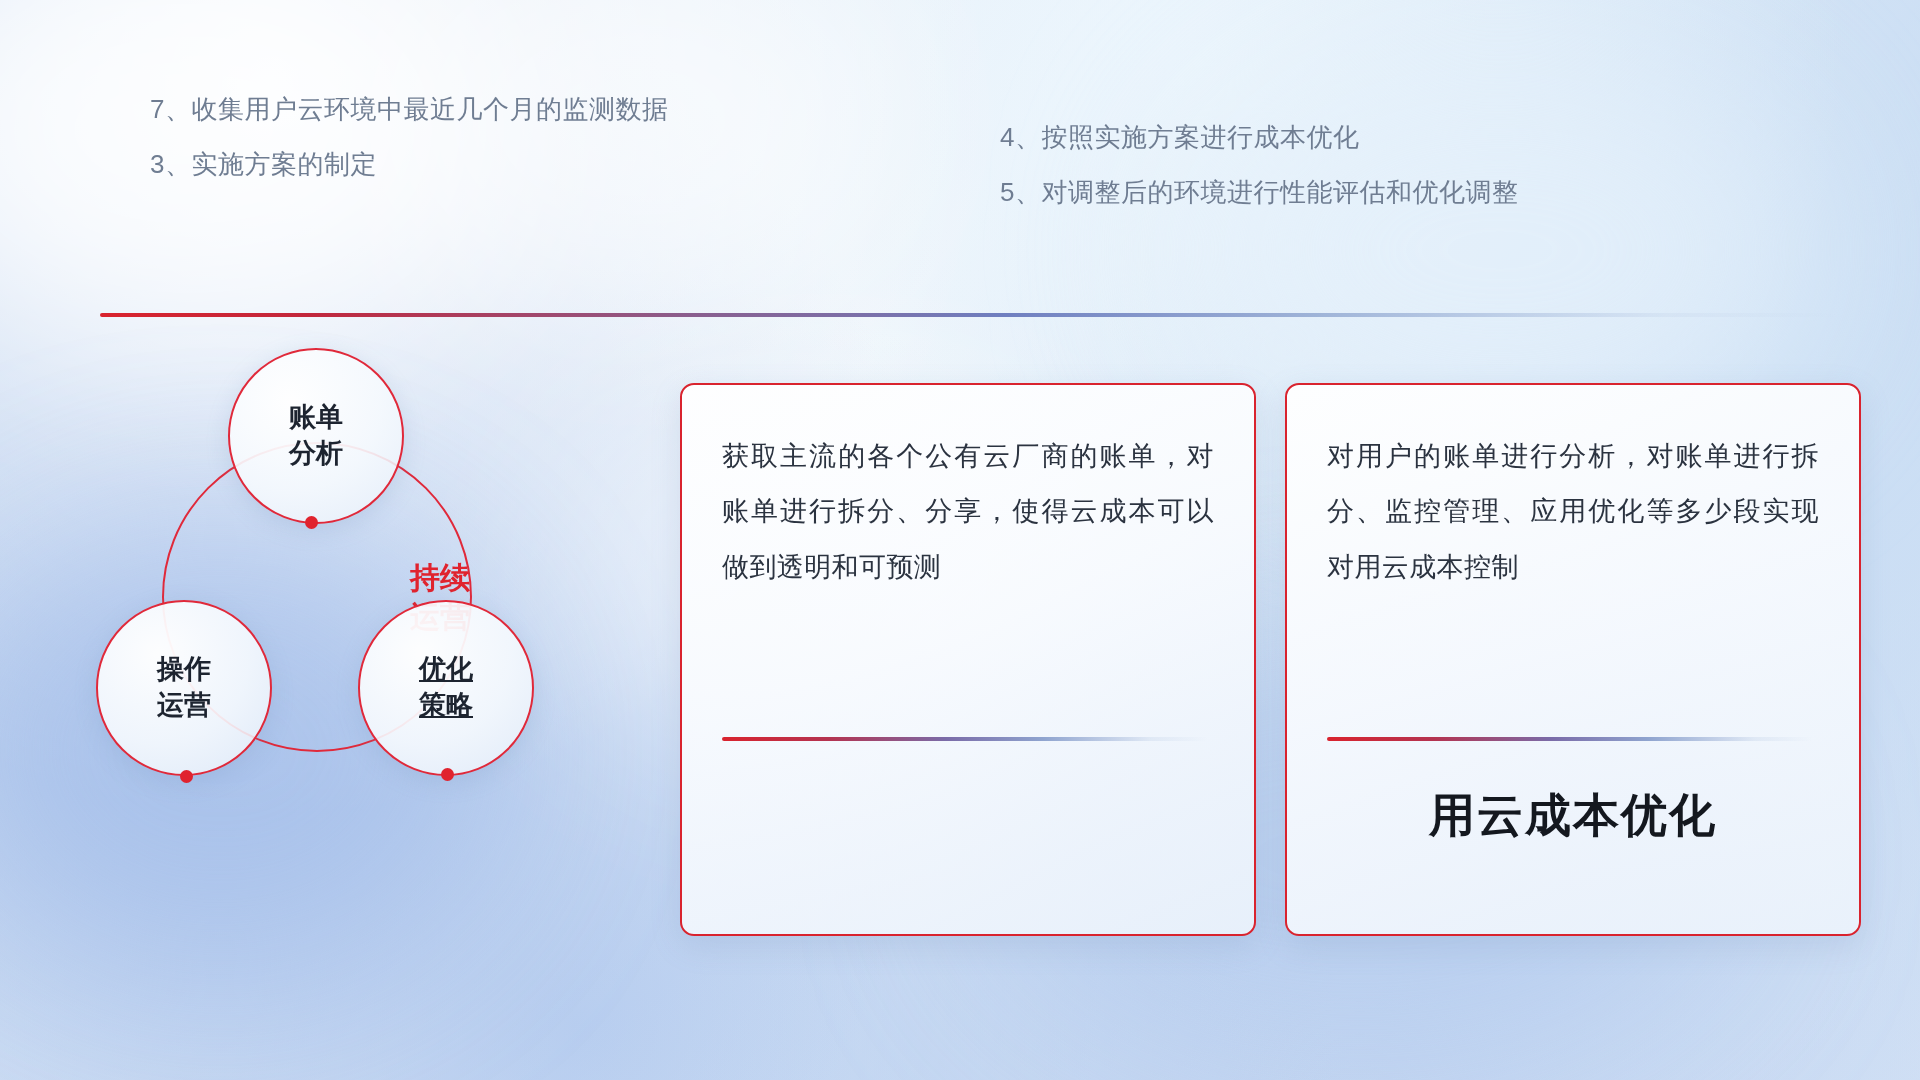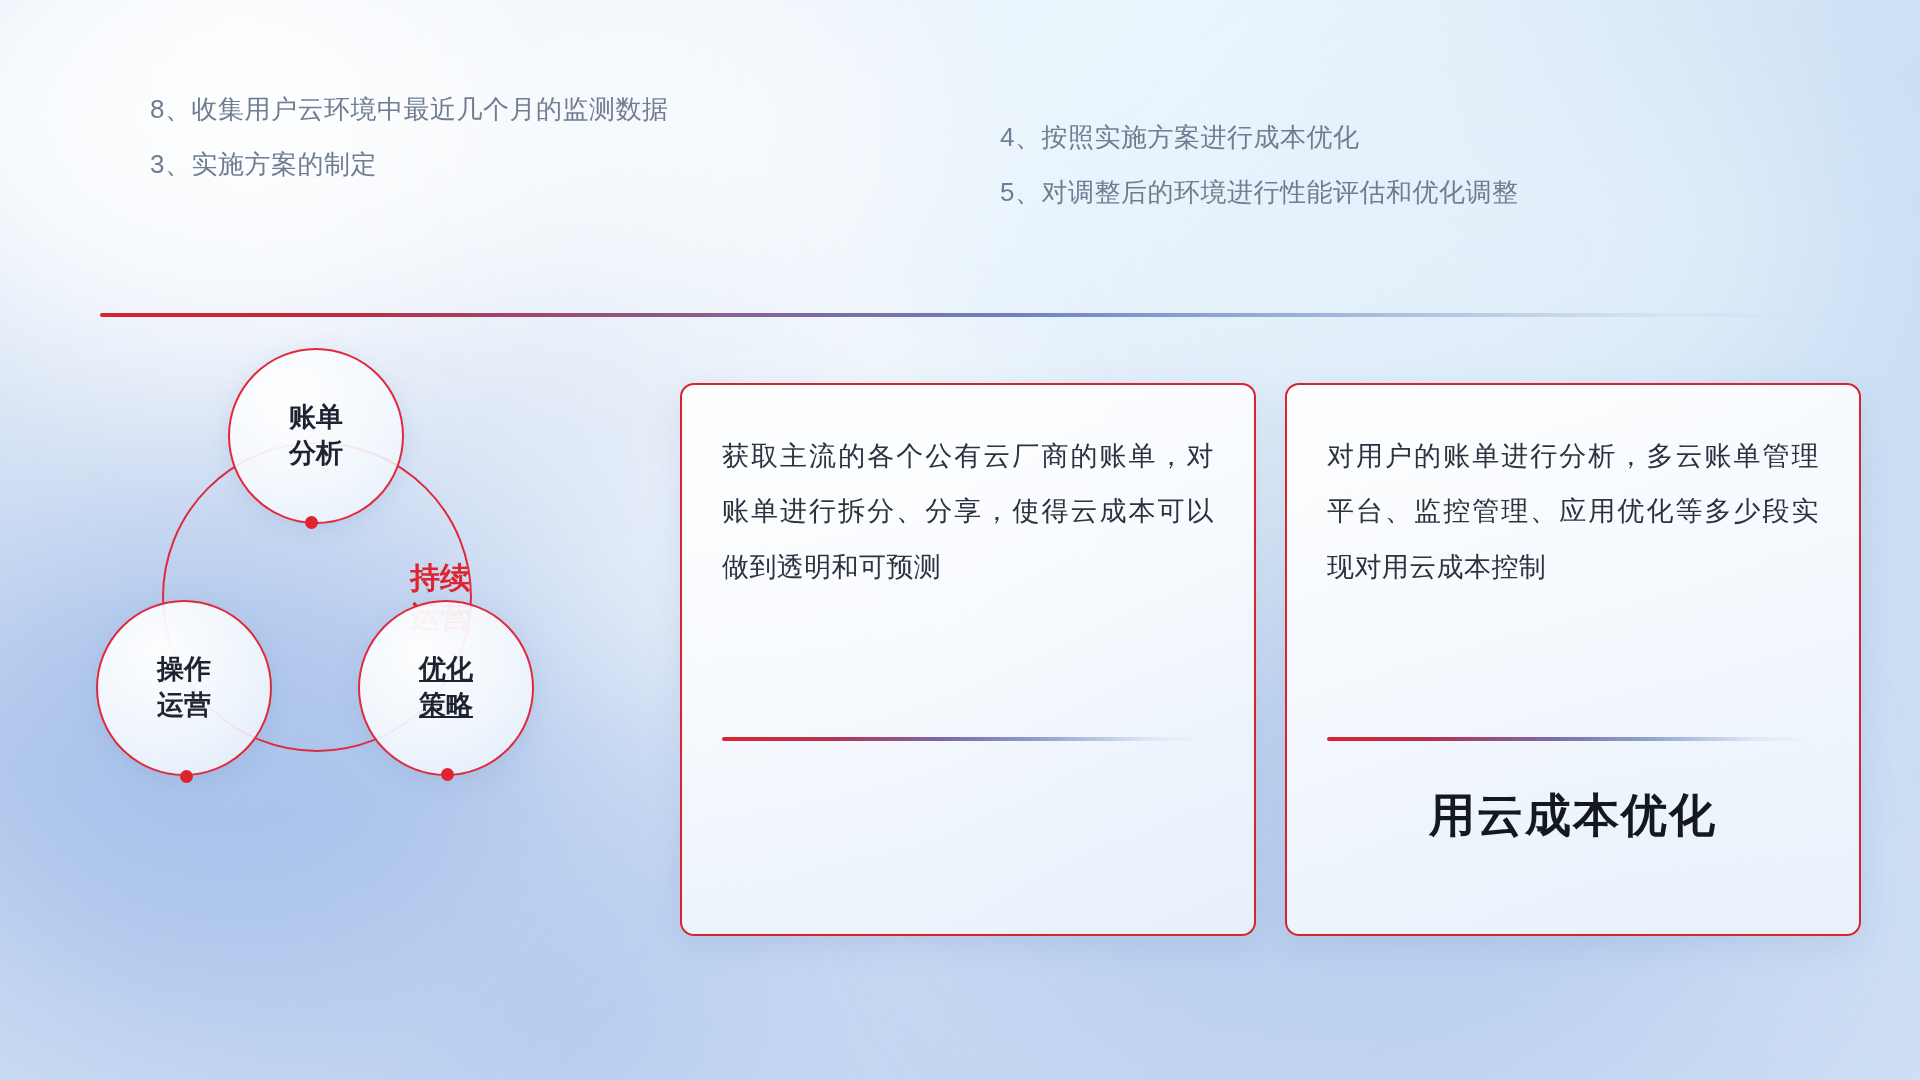--- a/index.html
+++ b/index.html
@@ -160,21 +160,21 @@
 
 <div id="stage">
   <div class="blob b1"></div>
   <div class="blob b2"></div>
   <div class="blob b3"></div>
   <div class="blob b4"></div>
   <div class="blob b5"></div>
   <div class="blob b6"></div>
 
   <div class="bullets left">
-    <div class="row">8、收集用户云环境中最近几个月的监测数据</div>
+    <div class="row">7、收集用户云环境中最近几个月的监测数据</div>
     <div class="row">3、实施方案的制定</div>
   </div>
 
   <div class="bullets right">
     <div class="row">4、按照实施方案进行成本优化</div>
     <div class="row">5、对调整后的环境进行性能评估和优化调整</div>
   </div>
 
   <div class="divider"></div>
 
@@ -211,17 +211,17 @@
     <div class="node-dot dot-bl"></div>
     <div class="node-dot dot-br"></div>
   </div>
 
   <div class="card card1">
     <div class="body">获取主流的各个公有云厂商的账单，对账单进行拆分、分享，使得云成本可以做到透明和可预测</div>
     <div class="rule"></div>
   </div>
 
   <div class="card card2">
-    <div class="body">对用户的账单进行分析，多云账单管理平台、监控管理、应用优化等多少段实现对用云成本控制</div>
+    <div class="body">对用户的账单进行分析，对账单进行拆分、监控管理、应用优化等多少段实现对用云成本控制</div>
     <div class="rule"></div>
     <div class="title">用云成本优化</div>
   </div>
 </div>
 
 </body></html>

